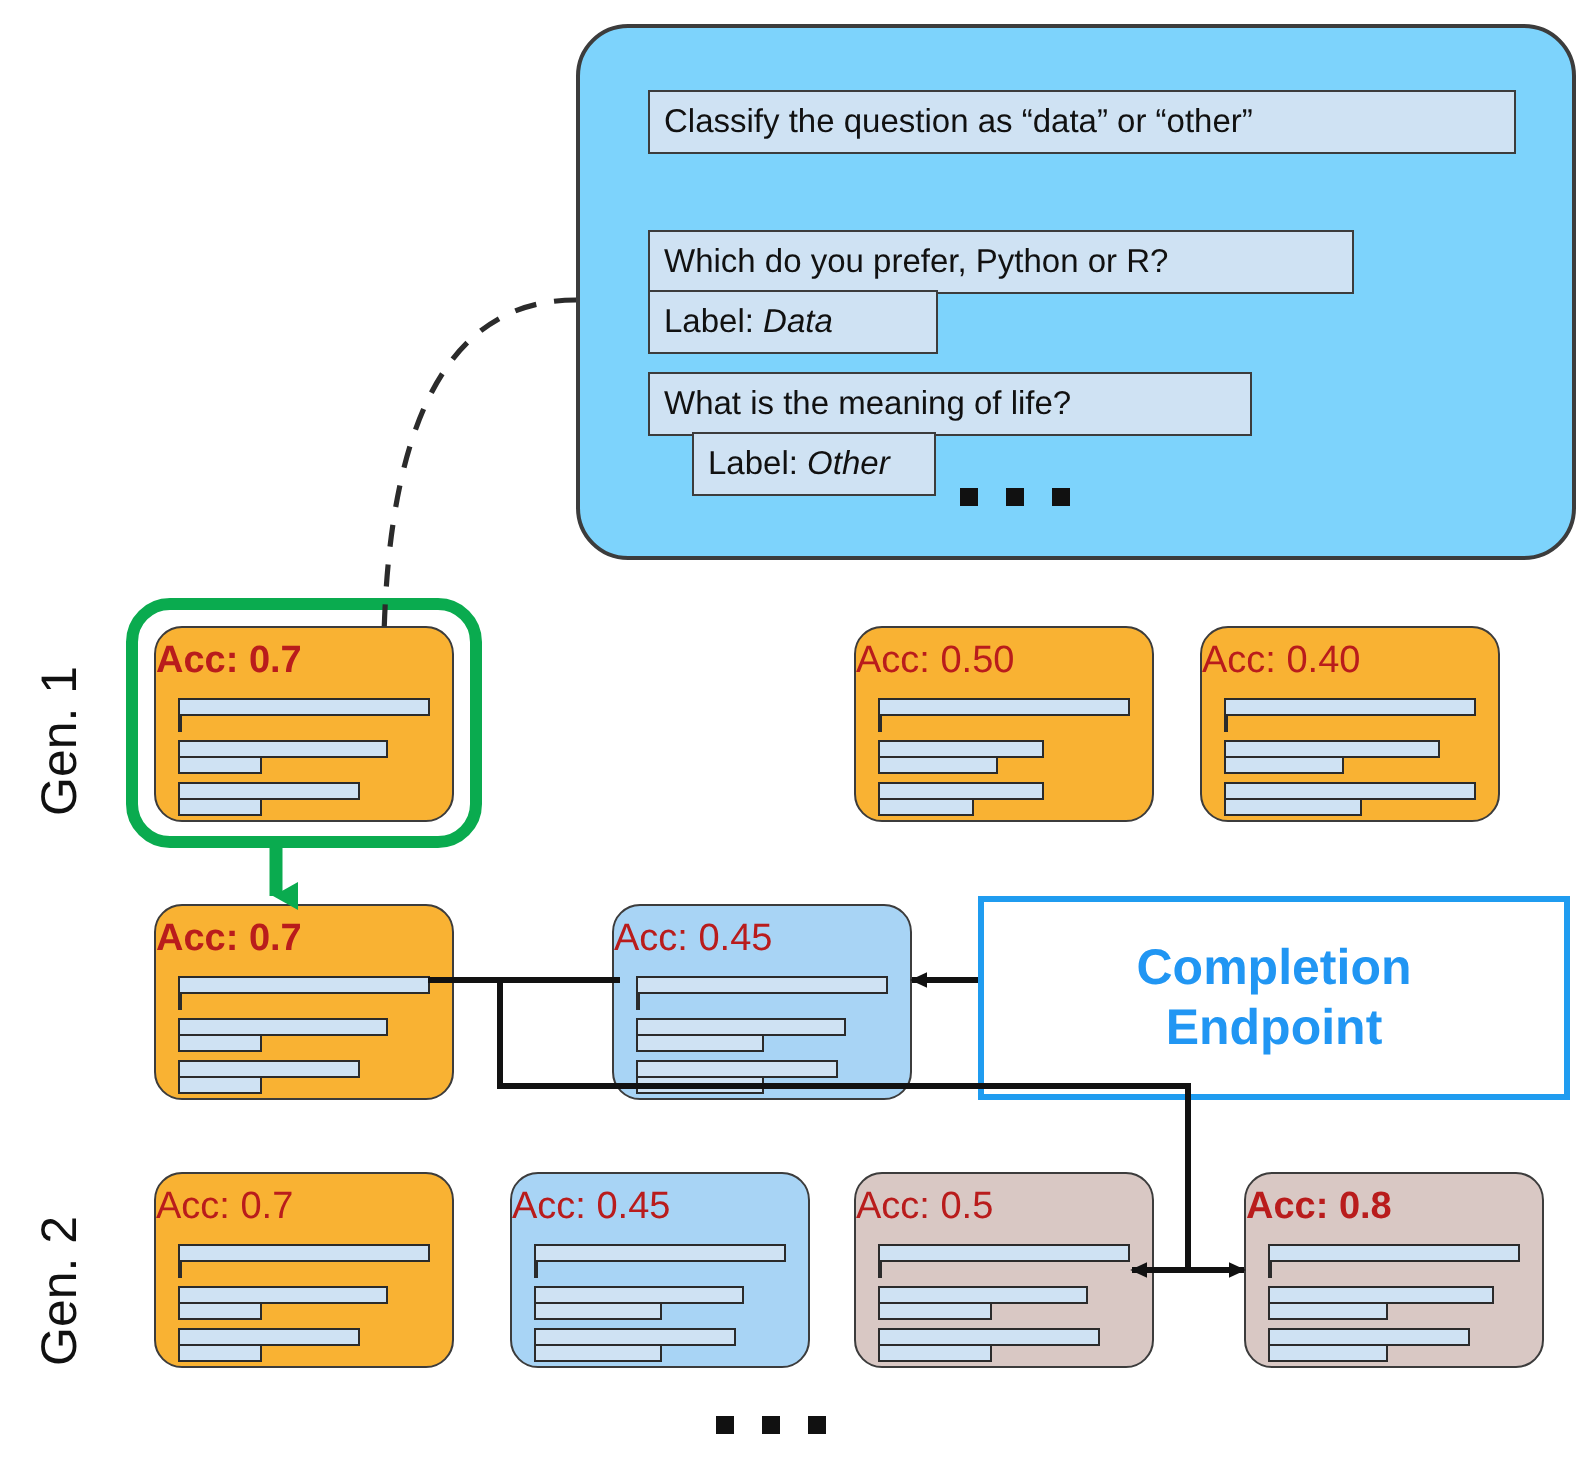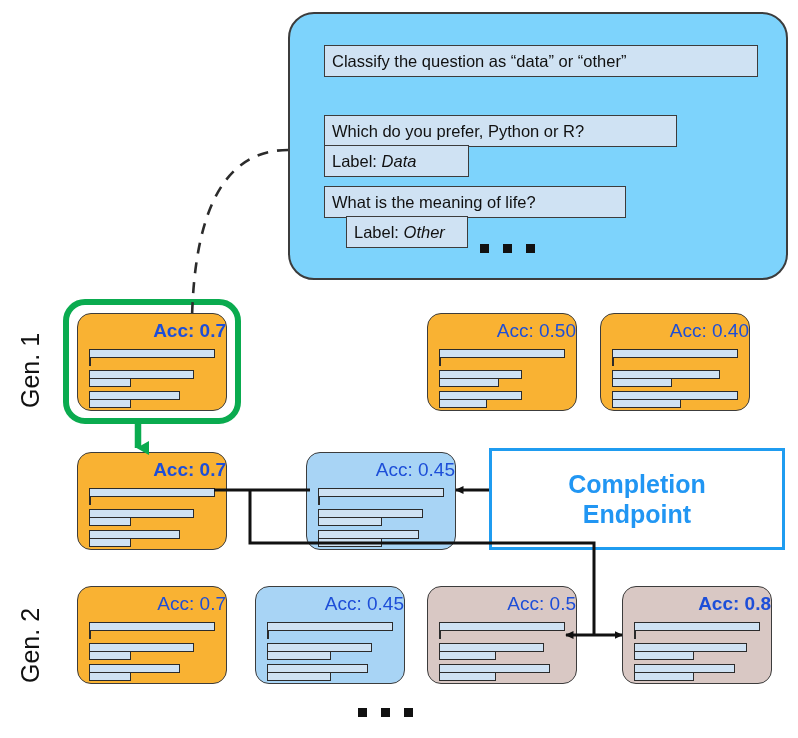--- a/index.html
+++ b/index.html
@@ -87,23 +87,23 @@
     box-sizing: border-box;
     z-index: 3;
   }
   .card.orange { background: #f9b233; }
   .card.blue   { background: #a8d4f5; }
   .card.pink   { background: #d9c8c4; }
   .card-title {
     position: absolute;
     left: 0; right: 0;
     top: 6px;
-    text-align: right;
+    text-align: left;
     font-size: 19px;
-    color: #1d4ed8;
+    color: #b91c1c;
     white-space: nowrap;
   }
   .card-title.bold { font-weight: bold; }
   .bars {
     position: absolute;
     left: 11px;
     right: 11px;
     top: 35px;
   }
   .barpair { position: relative; margin-bottom: 5px; height: 16px; }

